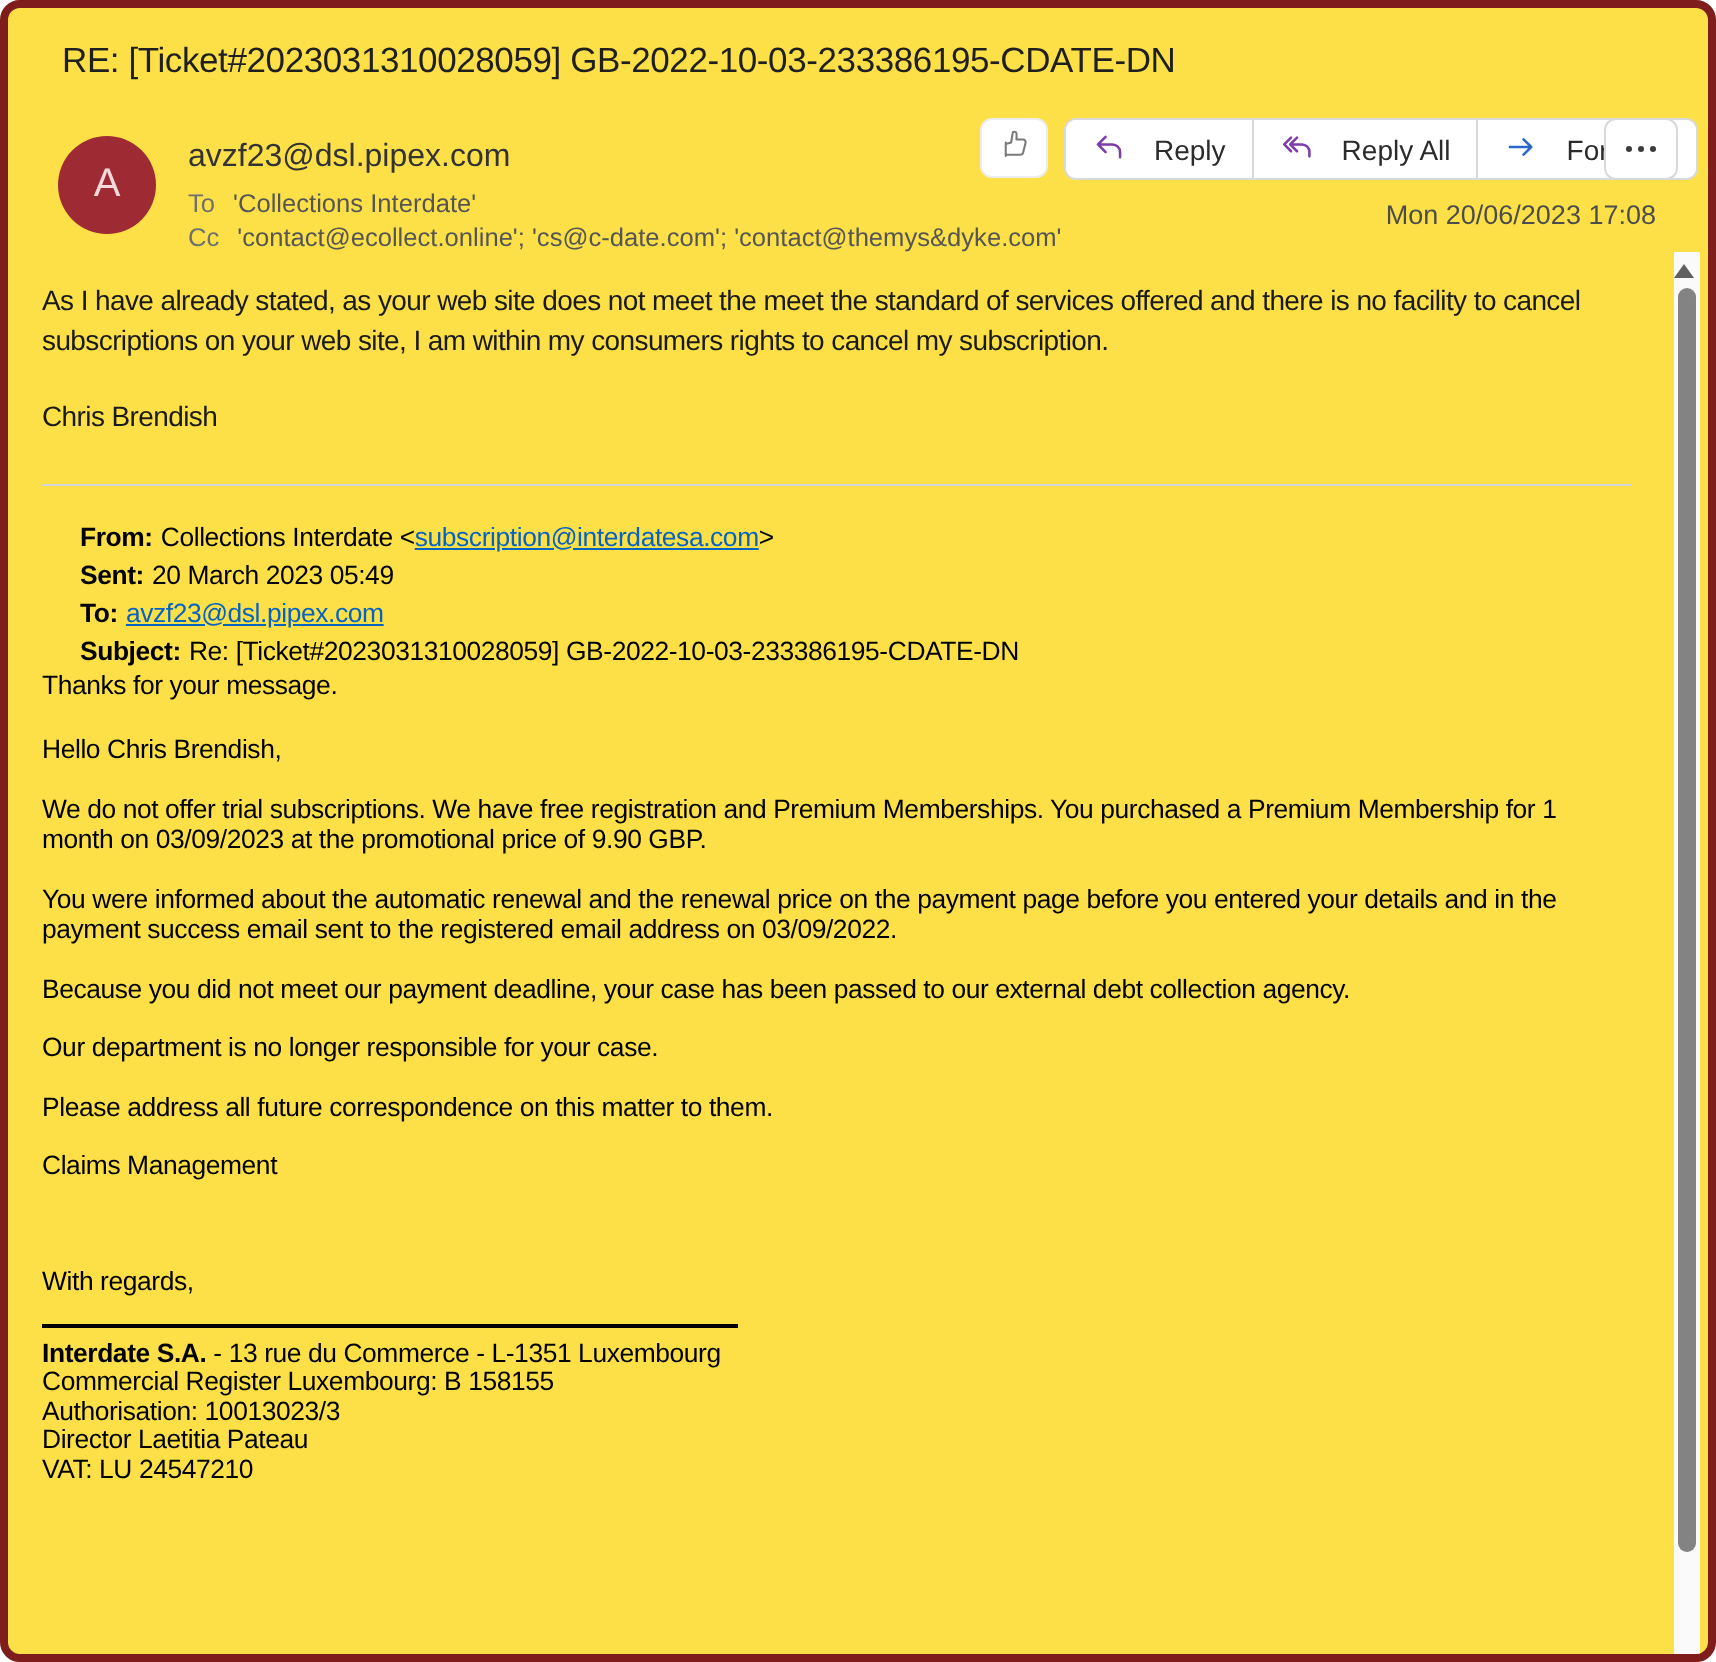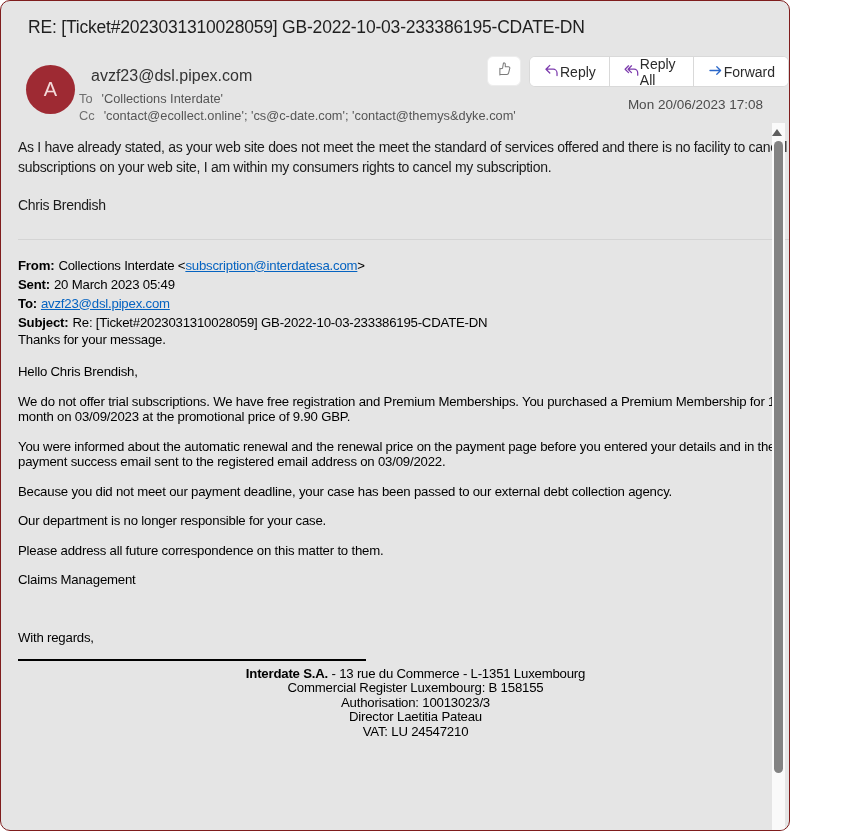--- a/index.html
+++ b/index.html
@@ -1,75 +1,75 @@
 <!DOCTYPE html>
 <html><head>
 <meta charset="utf-8">
 <style>
   html,body { margin:0; padding:0; background:#fff; }
   * { box-sizing:border-box; }
   .card {
-    position:relative; width:790px; height:831px; background:#e5e5e5;
-    border:1px solid #7f1d1d; border-radius:10px; overflow:hidden;
+    position:relative; width:858px; height:831px; background:#fde047;
+    border:4px solid #7f1d1d; border-radius:10px; overflow:hidden;
     font-family:"Liberation Sans", sans-serif; color:#1b1b1b;
   }
   .subject {
     position:absolute; top:16px; left:27px; font-size:17.5px; font-weight:400;
     color:#1f1f1f; letter-spacing:-0.2px; margin:0;
   }
   
   .like-btn {
     position:absolute; left:486px; top:55px; width:34px; height:30px;
     border:1px solid #ededed; border-radius:6px; background:#fff;
     display:flex; align-items:center; justify-content:center; cursor:pointer;
   }
   .reply-group {
     position:absolute; left:528px; top:55px; height:31px; background:#fff;
     border:1px solid #d9d9d9; border-radius:6px; display:flex; overflow:hidden;
   }
   .seg {
-    display:flex; align-items:center; gap:0; padding:0 13px; font-size:14px;
+    display:flex; align-items:center; gap:14px; padding:0 13px; font-size:14px;
     color:#2b2b2b; border-right:1px solid #d9d9d9; cursor:pointer; background:#fff;
   }
   .seg:last-child { border-right:none; }
   .more-btn {
     position:absolute; left:798px; top:55px; width:37px; height:31px;
     border:1px solid #d9d9d9; border-radius:6px; background:#fff;
     display:flex; align-items:center; justify-content:center; gap:3px; cursor:pointer;
   }
   .dot { width:3px; height:3px; border-radius:50%; background:#3c3c3c; }
   .date { position:absolute; top:96px; right:26px; font-size:13.5px; color:#4c4c4c; }
   
   .avatar {
     position:absolute; left:25px; top:64px; width:49px; height:49px; border-radius:50%;
     background:#9e2a33; color:#f3d9d9; font-size:20px; display:flex;
     align-items:center; justify-content:center; cursor:pointer;
   }
   .sender-email { position:absolute; left:90px; top:66px; font-size:16px; color:#333; }
-  .addr-row { position:absolute; left:78px; font-size:12.8px; color:#555; }
+  .addr-row { position:absolute; left:90px; font-size:12.8px; color:#555; }
   .addr-row .lbl { color:#6f6f6f; margin-right:9px; }
   .to-row { top:90px; }
   .cc-row { top:107px; }
   
   .body {
     position:absolute; top:125px; left:0; width:840px; bottom:0;
     padding:12px 28px 0 17px; overflow:hidden;
   }
   .t { margin:0; font-size:14px; line-height:19.5px; letter-spacing:-0.3px; color:#1a1a1a; }
   .top-sig { margin-top:19px; }
   hr.light { border:0; border-top:1px solid #d4d4d4; margin:23px 0 0 0; }
   .quoted { font-size:13.2px; letter-spacing:-0.2px; color:#000; }
   .qh { margin-top:16px; line-height:19px; }
-  .qh b { margin-right:4px; }
+  .qh b { margin-right:4px;margin-left:19px; }
   a.link { color:#0563c1; text-decoration:underline; cursor:pointer; }
   .q { margin:0 0 14px 0; line-height:15.5px; }
   .q-first { margin-top:17px; }
   .closing-first { margin-top:42px; }
   .sig-divider { width:348px; border:0; border-top:2px solid #000; margin:9px 0 6px 0; }
-  .sig-line { line-height:14.4px; margin:0;text-align:center; }
+  .sig-line { line-height:14.4px; margin:0; }
   
   .scroll-track { position:absolute; top:122px; right:4px; width:13px; bottom:0; background:#fafafa; }
   .scroll-arrow {
     position:absolute; top:128px; right:7px; width:0; height:0; cursor:pointer;
     border-left:5px solid transparent; border-right:5px solid transparent;
     border-bottom:7px solid #5f5f5f;
   }
   .scroll-thumb {
     position:absolute; top:140px; right:6px; width:9px; height:632px;
     background:#838383; border-radius:5px; cursor:pointer;

